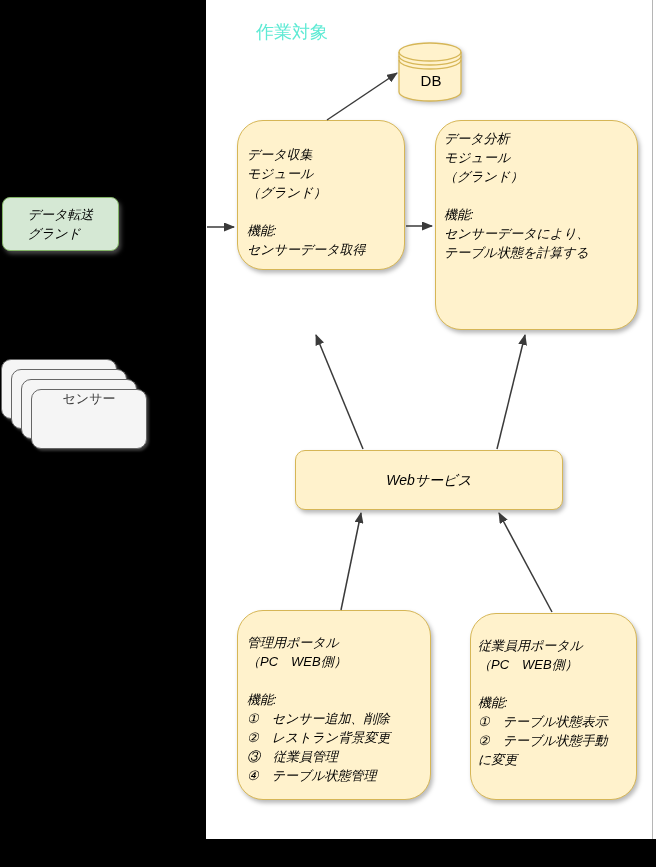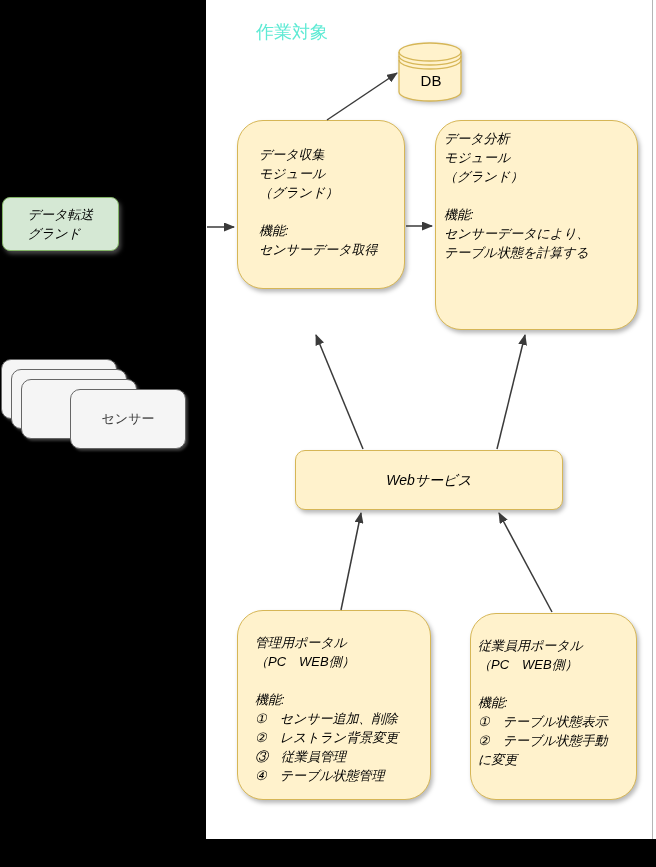--- a/index.html
+++ b/index.html
@@ -10,37 +10,37 @@
 
   .node{position:absolute;box-sizing:border-box;font-size:13px;line-height:19px;
         white-space:pre-line;font-style:italic;}
   .yellow{background:#FFF2CC;border:1px solid #D6B656;
           filter:drop-shadow(2px 3px 2px rgba(0,0,0,0.28));}
   .rounded-big{border-radius:26px;}
 
   .work-target{position:absolute;left:256px;top:20px;font-size:18px;font-weight:normal;
                color:#5eead4;white-space:nowrap;}
 
-  .collection{left:237px;top:120px;width:168px;height:169px;padding:24px 8px 0 21px;}
+  .collection{left:237px;top:120px;width:168px;height:150px;padding:24px 8px 0 9px;}
   .analysis{left:435px;top:120px;width:203px;height:210px;padding:8px 6px 0 8px;}
   .webservice{left:295px;top:450px;width:268px;height:60px;border-radius:10px;
               display:flex;align-items:center;justify-content:center;font-size:14px;}
-  .admin{left:237px;top:610px;width:194px;height:190px;padding:22px 4px 0 17px;}
+  .admin{left:237px;top:610px;width:194px;height:190px;padding:22px 4px 0 9px;}
   .employee{left:470px;top:613px;width:167px;height:187px;padding:22px 2px 0 7px;}
 
   .transfer{left:2px;top:197px;width:117px;height:54px;background:#D5E8D4;
             border:1px solid #82B366;border-radius:8px;display:flex;align-items:center;
             justify-content:center;text-align:left;
             filter:drop-shadow(2px 3px 2px rgba(125,125,125,0.55));}
 
   .sensor-box{position:absolute;box-sizing:border-box;width:116px;height:60px;
               background:#F5F5F5;border:1px solid #666666;border-radius:10px;
               filter:drop-shadow(2px 2px 1px rgba(120,120,120,0.45));}
-  .sensor-front{display:flex;align-items:center;justify-content:center;
-                font-size:13px;color:#404040;margin-left:39px;}
+  .sensor-front{display:flex;align-items:flex-start;justify-content:center;
+                font-size:13px;color:#404040;}
 
   .arrows{position:absolute;left:0;top:0;pointer-events:none;}
   .db-svg{position:absolute;left:396px;top:40px;
           filter:drop-shadow(2px 2px 2px rgba(0,0,0,0.25));}
   .db-svg text{font-family:"Liberation Sans",sans-serif;font-size:15px;fill:#000;}
 </style>
 </head>
 <body>
 
 <div class="stage">

